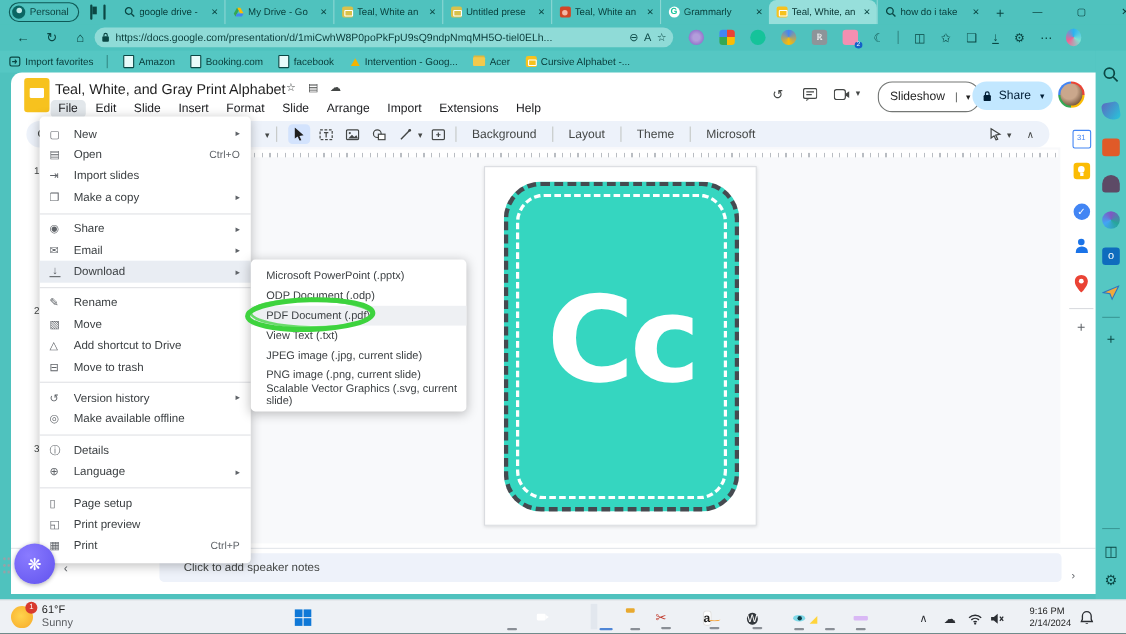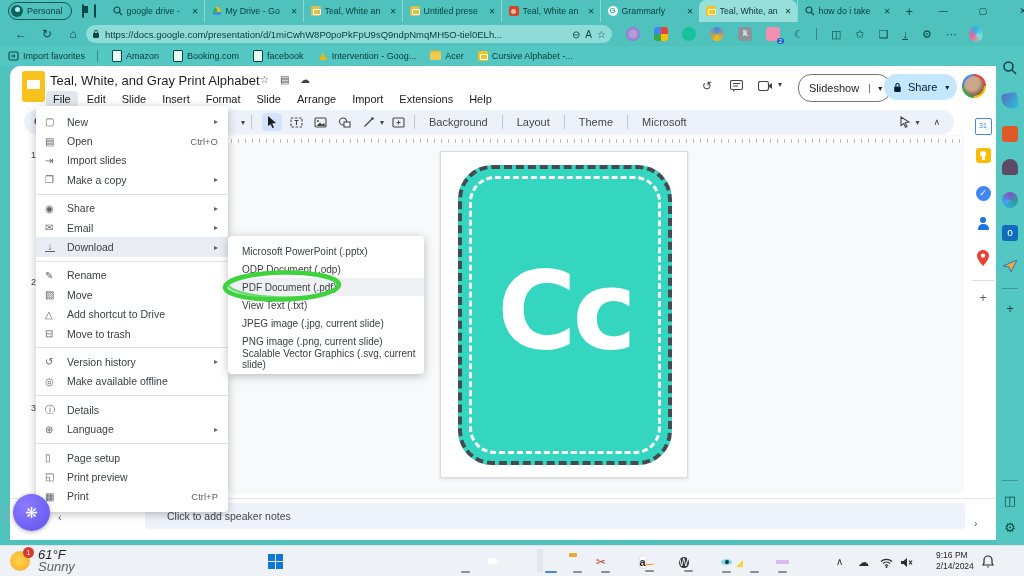--- a/index.html
+++ b/index.html
@@ -125,21 +125,21 @@
     background:radial-gradient(circle at 35% 30%,#8a7bff,#6153ee);display:flex;align-items:center;justify-content:center;
     color:#fff;font-size:15px;box-shadow:0 1px 4px rgba(0,0,0,.3);}
   .dots{left:2px;top:505px;width:8px;height:18px;z-index:40;
     background-image:radial-gradient(circle,#9aa0a6 1px,transparent 1.3px);background-size:4px 6px;}
 
   
   .taskbar{left:0;top:545px;width:1024px;height:31px;background:#eef1f5;border-top:1px solid #dfe2e7;}
   .sun{left:10px;top:5px;width:20px;height:20px;border-radius:50%;background:radial-gradient(circle at 45% 45%,#ffd34d,#f7a928);}
   .wbadge{position:absolute;right:-4px;top:-4px;width:11px;height:11px;border-radius:50%;background:#d83a2e;color:#fff;
     font-size:7px;text-align:center;line-height:11px;}
-  .wtxt{left:38px;top:3px;font-size:13px;color:#1f1f1f;line-height:12px;font-style:italic;}
+  .wtxt{left:38px;top:3px;font-size:10px;color:#1f1f1f;line-height:12px;}
   .wtxt .sub{color:#5c5f63;}
   .startlogo{left:268px;top:8px;width:15px;height:15px;display:grid;grid-template-columns:7px 7px;gap:1px;}
   .startlogo i{background:#0f78d7;width:7px;height:7px;}
   .tsearch{left:294px;top:4px;width:154px;height:22px;background:#fff;border:1px solid #d4d7dc;border-radius:12px;
     display:flex;align-items:center;font-size:10px;color:#5f6368;padding:0 4px 0 10px;gap:6px;}
   .tbi{top:6px;width:19px;height:19px;border-radius:4px;position:relative;}
   .indbar{position:absolute;left:5px;bottom:-4px;width:9px;height:2px;border-radius:1px;background:#8a8f96;}
   .tray{font-size:10px;color:#2b2e33;top:10px;}
   .clockblk{left:936px;top:4px;width:40px;text-align:left;font-size:8.5px;color:#1f1f1f;line-height:11px;}
 </style>

